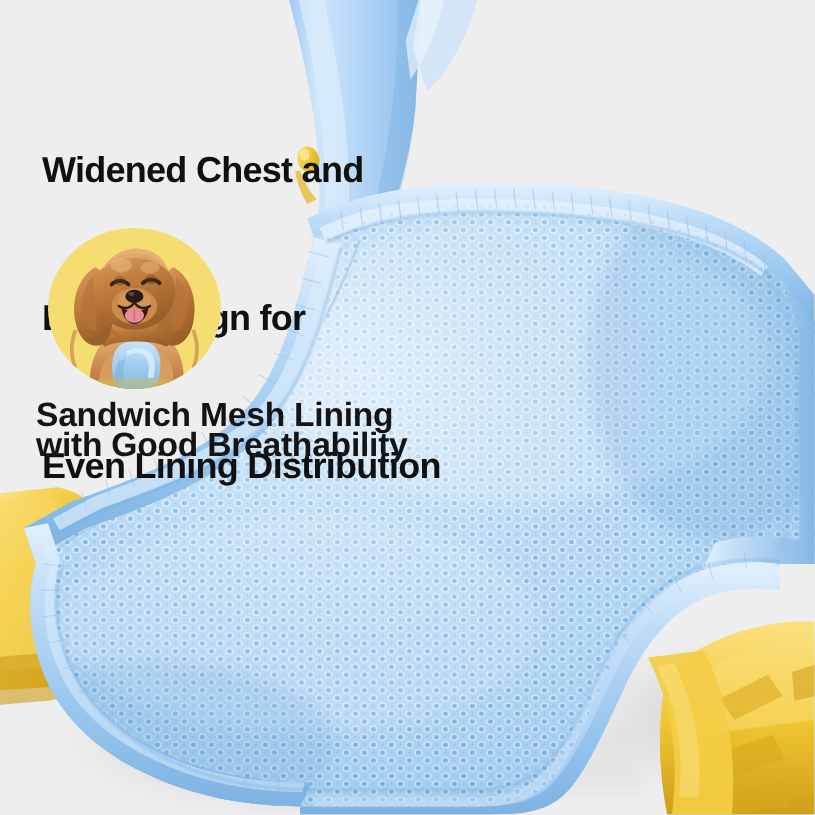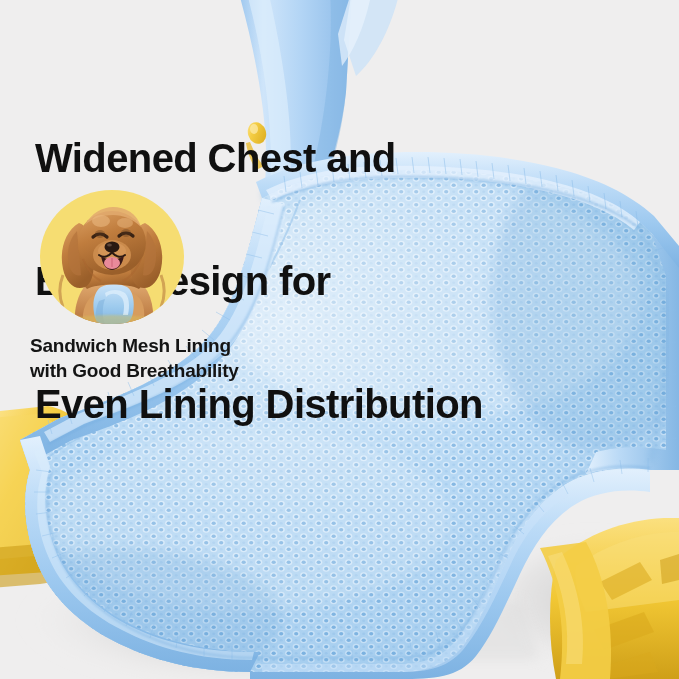--- a/index.html
+++ b/index.html
@@ -10,37 +10,37 @@
     position:relative;
   }
   #stage { position:absolute; inset:0; overflow:hidden; background:#efeeee; }
 
   
   .photo { position:absolute; inset:0; }
   .photo svg { display:block; width:679px; height:679px; }
 
   
   .headline {
-    position:absolute; left:35px; top:56px;
-    font-size:40px; font-weight:bold; line-height:41px;
+    position:absolute; left:35px; top:40px;
+    font-size:30px; font-weight:bold; line-height:41px;
     color:#101010; letter-spacing:-0.6px;
     white-space:pre; z-index:40;
   }
   .headline span { display:block; }
 
   
   .badge {
     position:absolute; left:39px; top:189px;
     width:146px; height:136px; z-index:40;
   }
   .badge svg { display:block; width:146px; height:136px; }
 
   .caption {
     position:absolute; left:30px; top:333px;
-    font-size:19px; font-weight:600; line-height:25px;
+    font-size:28px; font-weight:600; line-height:25px;
     color:#141414; letter-spacing:-0.2px; z-index:40;
   }
   .caption span { display:block; }
 </style>
 </head>
 <body>
 
 <div id="stage">
 
   <div class="photo">

